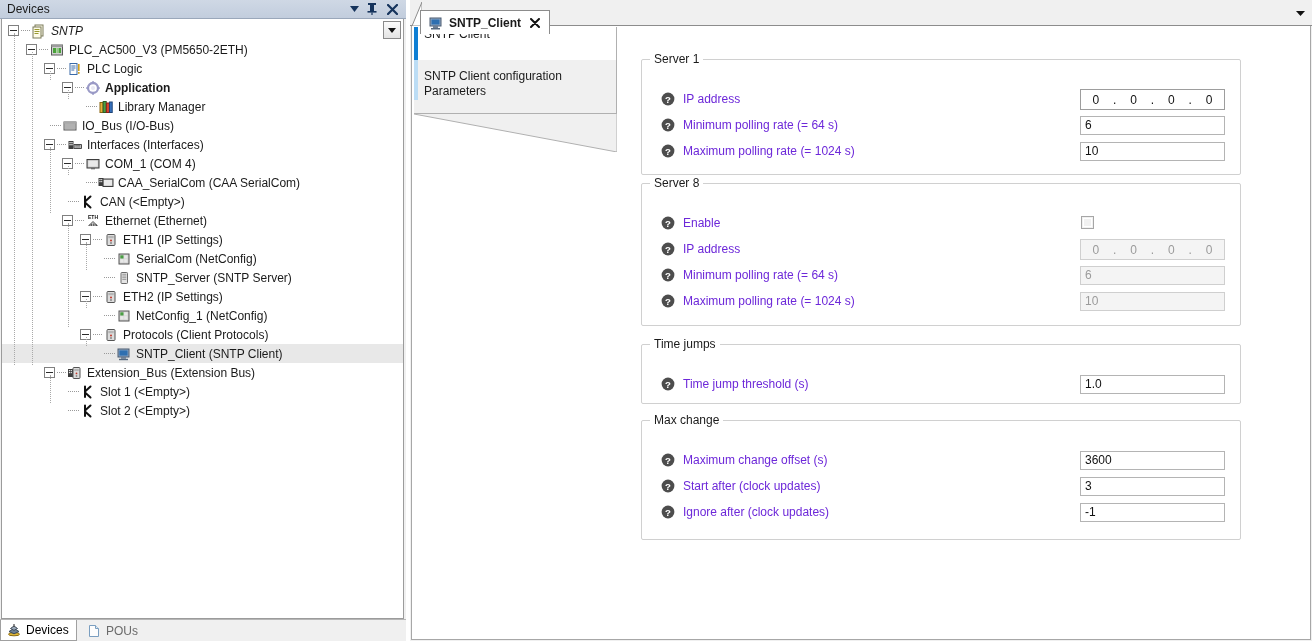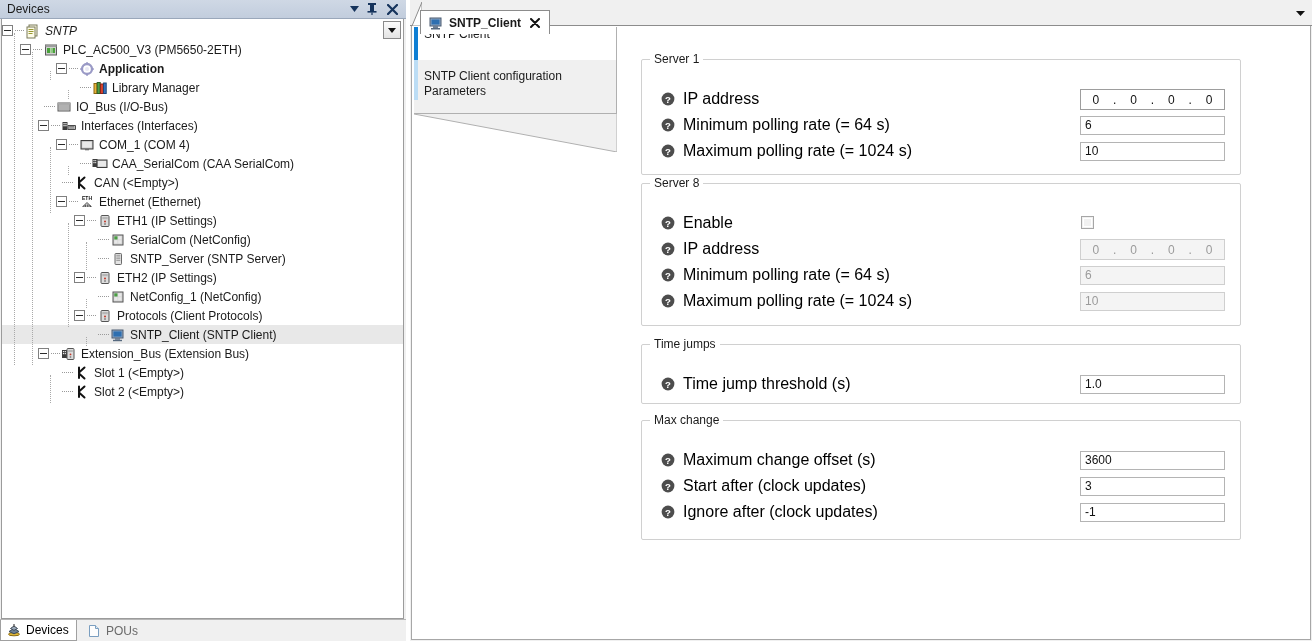--- a/index.html
+++ b/index.html
@@ -58,21 +58,21 @@
 
   #tree {
     position: absolute; left: 0; top: 2px; width: 403px;
   }
   .trow {
     position: relative;
     height: 19px;
     display: flex; align-items: center;
     white-space: nowrap;
     font-size: 12px;
-    padding-left: 0;
+    padding-left: 6px;
   }
   .trow.selected { background: #e8e8e8; }
   .tlabel { margin-left: 4px; }
   .tlabel.italic { font-style: italic; }
   .tlabel.bold { font-weight: bold; text-align: center; }
 
   .expander {
     width: 11px; height: 11px;
     border: 1px solid #808080;
     background: #ffffff;
@@ -215,21 +215,21 @@
     padding: 0 4px;
     font-size: 12px;
     color: #1a1a1a;
   }
   .field-row {
     position: absolute; left: 0; height: 20px;
     display: flex; align-items: center;
   }
   .help-icon { flex: 0 0 auto; width: 14px; height: 14px; margin-right: 8px; }
   .help-icon svg { display: block; }
-  .field-label { font-size: 16px; color: #000000; white-space: nowrap; }
+  .field-label { font-size: 12px; color: #6d28d9; white-space: nowrap; }
 
   .tbox {
     position: absolute;
     height: 19px;
     background: #ffffff;
     border: 1px solid #b4b4b4;
     box-sizing: border-box;
     font-size: 12px;
     color: #111;
     padding: 0 0 0 4px;
@@ -324,20 +324,34 @@
             <span class="ticon">
               <svg width="16" height="16" viewBox="0 0 16 16">
                 <rect x="2.5" y="3" width="11" height="10" fill="#cfcfcf" stroke="#5a5a5a"></rect>
                 <rect x="2.5" y="3" width="11" height="2" fill="#9c9c9c"></rect>
                 <rect x="4" y="6" width="3" height="5" fill="#49a23a"></rect>
                 <rect x="7.5" y="6" width="1.6" height="5" fill="#8fd07f"></rect>
                 <rect x="9.6" y="6" width="2.4" height="5" fill="#49a23a"></rect>
               </svg>
             </span>
             <span class="tlabel">PLC_AC500_V3 (PM5650-2ETH)</span>
+          </div>
+          <div class="trow">
+            <div class="spacer" style="width: 36px;"></div>
+            <div class="expander"></div>
+            <div class="dots"></div>
+            <span class="ticon">
+              <svg width="16" height="16" viewBox="0 0 16 16">
+                <rect x="3" y="2.5" width="7" height="11" fill="#fdfdfd" stroke="#3a6aa8"></rect>
+                <path d="M4.3 5h4.2M4.3 7h4.2M4.3 9h3" stroke="#3a6aa8" stroke-width="1"></path>
+                <rect x="11" y="3" width="1.6" height="7" fill="#d4a017"></rect>
+                <rect x="11" y="11" width="1.6" height="1.8" fill="#d4a017"></rect>
+              </svg>
+            </span>
+            <span class="tlabel">PLC Logic</span>
           </div>
           <div class="trow">
             <div class="spacer" style="width: 54px;"></div>
             <div class="expander"></div>
             <div class="dots"></div>
             <span class="ticon">
               <svg width="16" height="16" viewBox="0 0 16 16">
                 <circle cx="8" cy="8" r="5" fill="none" stroke="#9a9ac6" stroke-width="2.3"></circle>
                 <circle cx="8" cy="8" r="2" fill="#e8e8f4"></circle>
                 <rect x="7.2" y="1.2" width="1.7" height="2.3" fill="#9a9ac6"></rect>

